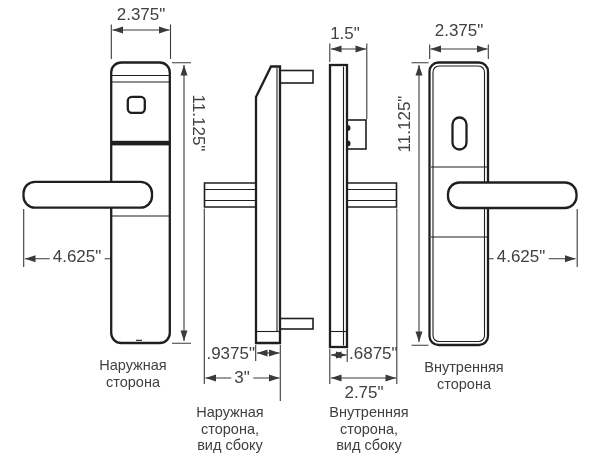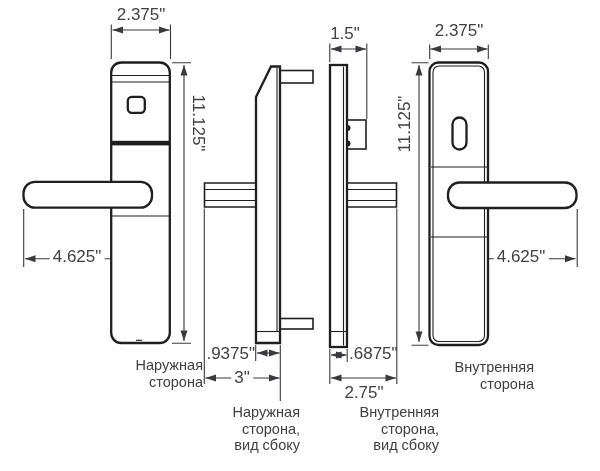--- a/index.html
+++ b/index.html
@@ -24,21 +24,21 @@
   .dim{
     position:absolute;color:var(--text);font-size:17px;line-height:20px;
     white-space:nowrap;
   }
   .cx{transform:translateX(-50%);}
   .rx{transform:translateX(-100%);}
   .rcw{transform:translate(-50%,-50%) rotate(90deg);}
   .rccw{transform:translate(-50%,-50%) rotate(-90deg);}
   .mask{background:var(--bg);padding:0 3px;}
   .caption{
-    position:absolute;width:140px;text-align:right;color:var(--text);
+    position:absolute;width:140px;text-align:center;color:var(--text);
     font-size:14.5px;line-height:16.5px;
   }
   .caption span{display:block;}
 </style>
 </head>
 <body>
 
 <div class="canvas">
 
   <svg width="600" height="471" viewBox="0 0 600 471">

